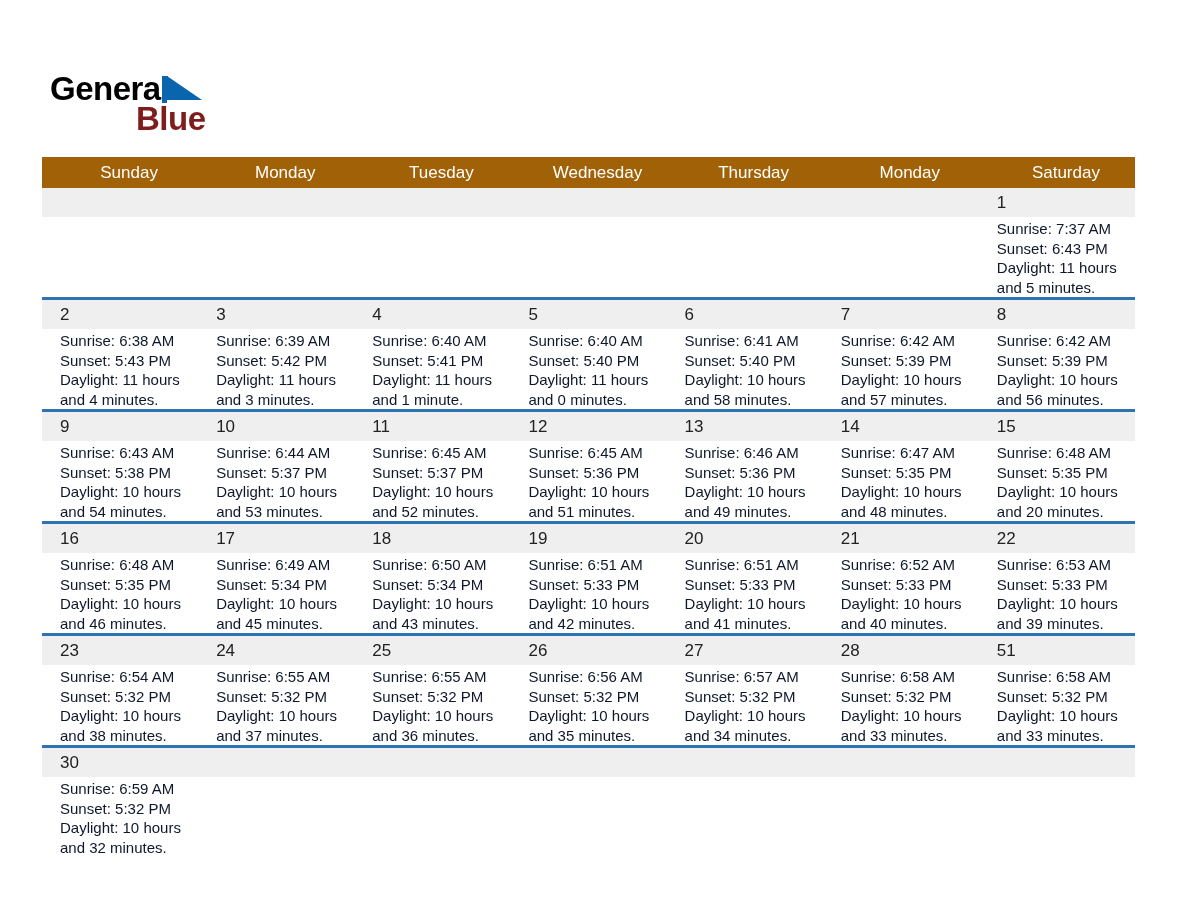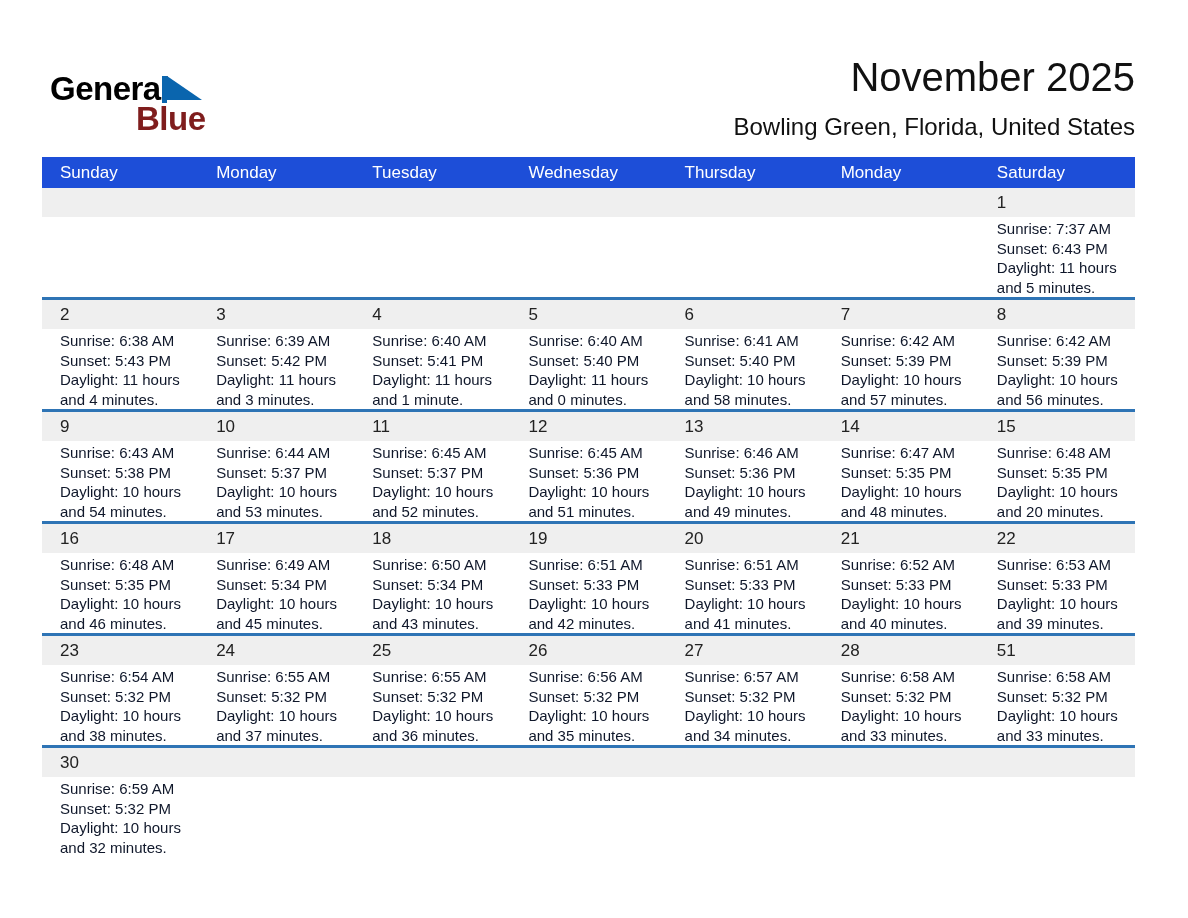--- a/index.html
+++ b/index.html
@@ -15,22 +15,22 @@
   .logo-flag { position:absolute; left:112px; top:6px; }
   .logo-blue { position:absolute; left:86px; top:30px; font-size:33px; font-weight:600; letter-spacing:-0.5px; color:#7f1d1d; }
   .month-title { position:absolute; right:0; top:55px; font-size:40px; font-weight:400; color:#111; text-align:right; white-space:nowrap; }
   .location-subtitle { position:absolute; right:0; top:113px; font-size:24px; font-weight:400; color:#111; text-align:right; white-space:nowrap; }
   
   table.calendar {
     position:absolute; left:42px; top:157px; width:1093px;
     border-collapse:collapse; table-layout:fixed;
   }
   thead th {
-    background:#1d4ed8; color:#ffffff; font-size:17px; font-weight:400;
-    text-align:left; padding:6px 0 6px 18px; line-height:19px;
+    background:#a16207; color:#ffffff; font-size:17px; font-weight:400;
+    text-align:center; padding:6px 0 6px 18px; line-height:19px;
   }
   tbody td { vertical-align:top; padding:0; }
   tbody tr + tr td { border-top:3px solid #2E74B5; }
   .num {
     background:#EFEFEF; font-size:17px; color:#222;
     padding:4px 0 4px 18px; line-height:21px; height:29px;
   }
   .details {
     padding:2px 8px 0 18px; font-size:15px; line-height:19.5px;
     color:#0f172a; min-height:78px;
@@ -43,22 +43,20 @@
 
   <header class="top">
     <div class="logo">
       <span class="logo-general">General</span>
       <svg class="logo-flag" width="40" height="32" viewBox="0 0 40 32" aria-hidden="true">
         <rect x="0" y="0" width="5" height="27" fill="#0A65AE"></rect>
         <polygon points="5,0 40,24 5,24" fill="#0A65AE"></polygon>
       </svg>
       <span class="logo-blue">Blue</span>
     </div>
-    <h1 class="month-title">November 2025</h1>
-    <h2 class="location-subtitle">Bowling Green, Florida, United States</h2>
   </header>
 
   <table class="calendar">
     <thead>
       <tr id="weekday-row">
           <th>Sunday</th>
           <th>Monday</th>
           <th>Tuesday</th>
           <th>Wednesday</th>
           <th>Thursday</th>

